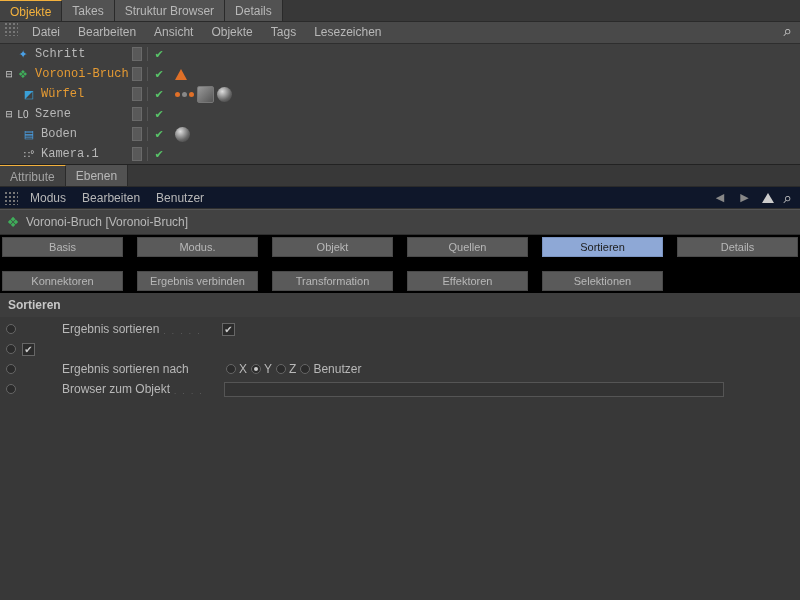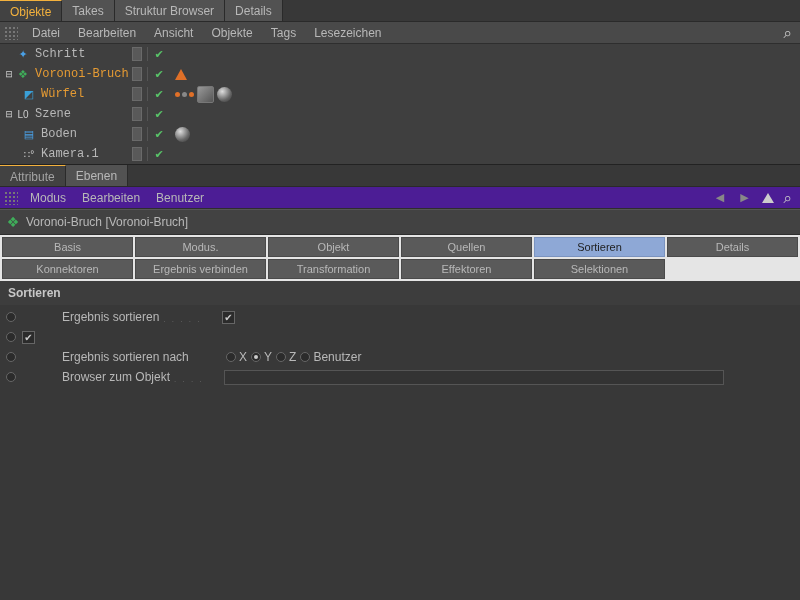--- a/index.html
+++ b/index.html
@@ -4,21 +4,21 @@
 <style>
   * { box-sizing: border-box; margin: 0; padding: 0; font-family: Arial, Helvetica, sans-serif; font-size: 12px; color: #b8b8b8; }
   body { background: #383838; width: 800px; height: 600px; overflow: hidden; }
 
   
   .top-tabs { display: flex; background: #383838; height: 22px; border-bottom: 1px solid #2a2a2a; }
   .top-tab { padding: 4px 10px; background: #525252; border-right: 1px solid #2a2a2a; cursor: pointer; }
   .top-tab.active { background: #424242; color: #f3b13d; border-top: 1px solid #f3b13d; }
 
   
-  .menubar { display: flex; align-items: center; background: #494949; height: 22px; border-bottom: 1px solid #2e2e2e; padding-left: 4px; gap: 2px; }
+  .menubar { display: flex; align-items: flex-start; background: #494949; height: 22px; border-bottom: 1px solid #2e2e2e; padding-left: 4px; gap: 2px; }
   .grip { width: 14px; height: 14px; background-image: radial-gradient(#777 1px, transparent 1px); background-size: 4px 4px; margin-right: 4px; }
   .menuitem { padding: 3px 8px; cursor: pointer; }
   .menubar .right { margin-left: auto; padding-right: 8px; }
 
   
   .tree-area { background: #3f3f3f; border-bottom: 1px solid #222; }
   .tree-row { display: flex; align-items: center; height: 20px; }
   .tree-cell-left { display: flex; align-items: center; width: 130px; padding-left: 4px; gap: 2px; }
   .tree-cell-right { display: flex; align-items: center; gap: 3px; padding-left: 2px; }
   .indent0 { padding-left: 4px; }
@@ -37,29 +37,29 @@
   .dot.o { background: #e07028; }
   .dot.g { background: #888; }
   .thumb { width: 17px; height: 17px; border-radius: 2px; background: linear-gradient(135deg,#999,#555); border: 1px solid #777; }
   .sphere { width: 15px; height: 15px; border-radius: 50%; background: radial-gradient(circle at 35% 30%, #ddd, #666 60%, #333); }
 
   
   .attr-tabs { display: flex; background: #383838; height: 22px; border-bottom: 1px solid #2a2a2a; }
   .attr-tab { padding: 4px 10px; background: #525252; border-right: 1px solid #2a2a2a; cursor: pointer; }
   .attr-tab.active { background: #424242; color: #a3a3a3; border-top: 1px solid #f3b13d; }
 
-  .menubar2 { display: flex; align-items: center; background: #4c1d95; height: 22px; border-bottom: 1px solid #2e2e2e; padding-left: 4px; }
+  .menubar2 { display: flex; align-items: center; background: #0f172a; height: 22px; border-bottom: 1px solid #2e2e2e; padding-left: 4px; }
   .menubar2 .right-icons { margin-left: auto; display: flex; gap: 10px; padding-right: 8px; align-items: center; }
   .arrow-up { width: 0; height: 0; border-left: 6px solid transparent; border-right: 6px solid transparent; border-bottom: 10px solid #ccc; }
 
   
   .obj-header { display: flex; align-items: center; background: #424242; height: 26px; padding-left: 6px; border-top: 1px solid #555; border-bottom: 1px solid #2e2e2e; gap: 6px; }
 
   
-  .prop-tabs { display: grid; grid-template-columns: repeat(6,1fr); grid-template-rows: 20px 20px; gap: 2px; padding: 2px; background: #e5e5e5; }
+  .prop-tabs { display: grid; grid-template-columns: repeat(6,1fr); grid-template-rows: 20px 20px; gap: 14px; padding: 2px; background: #000000; }
   .prop-tab { background: #5a5a5a; border: 1px solid #4a4a4a; display: flex; align-items: center; justify-content: center; cursor: pointer; font-size: 11px; }
   .prop-tab.active { background: #8ea8d6; color: #1e1e1e; border-color: #7a93c0; }
   .prop-tab.empty { background: transparent; border: none; }
 
   
   .section-title { padding: 5px 8px; background: #3d3d3d; font-weight: bold; color: #c7c7c7; }
 
   
   .params { padding: 2px 6px; }
   .param-row { display: flex; align-items: center; height: 20px; }

